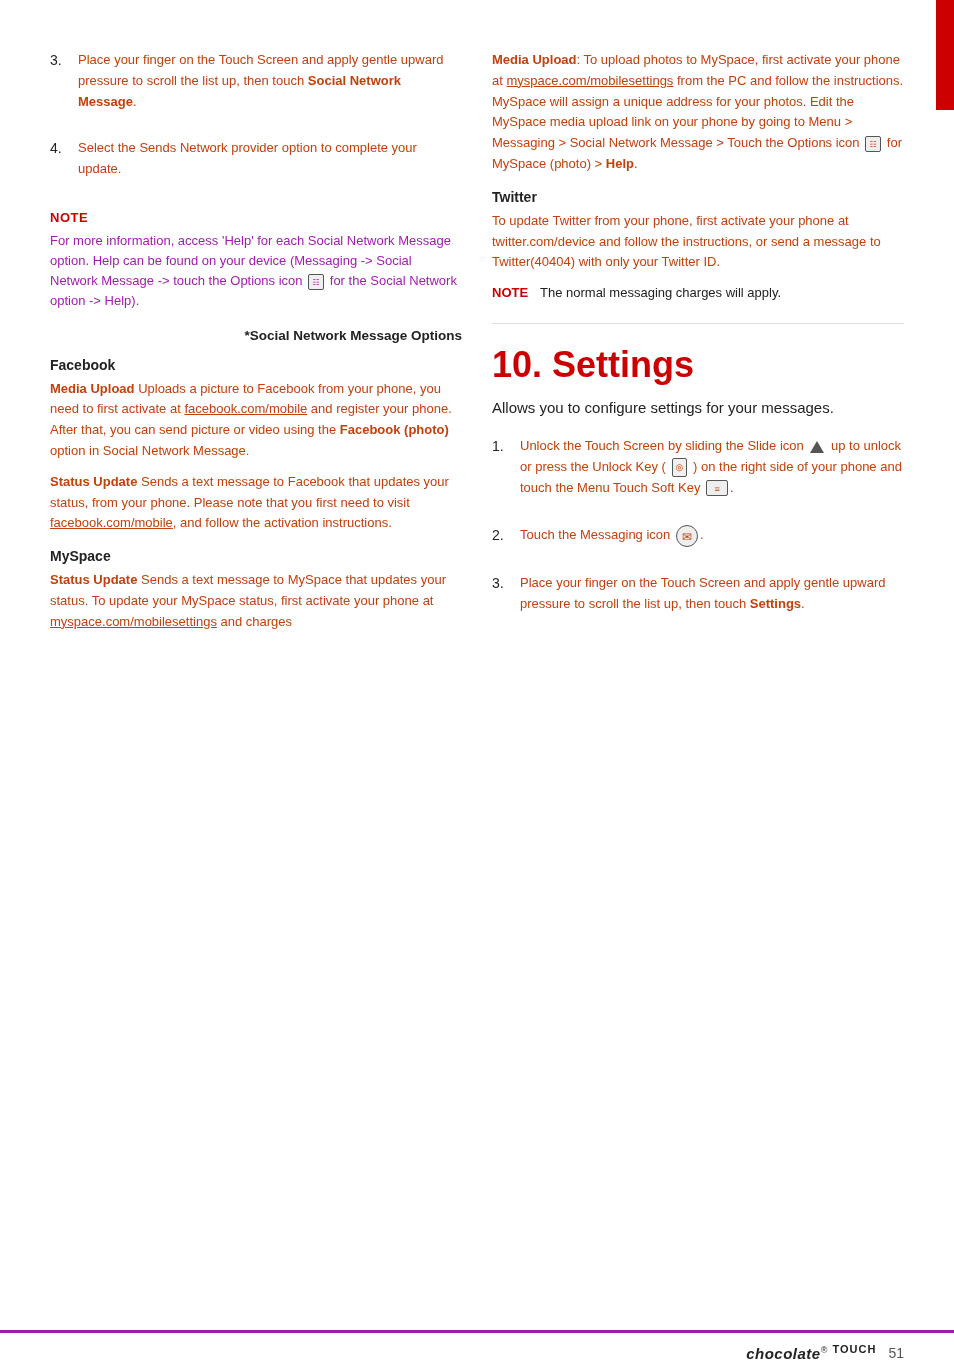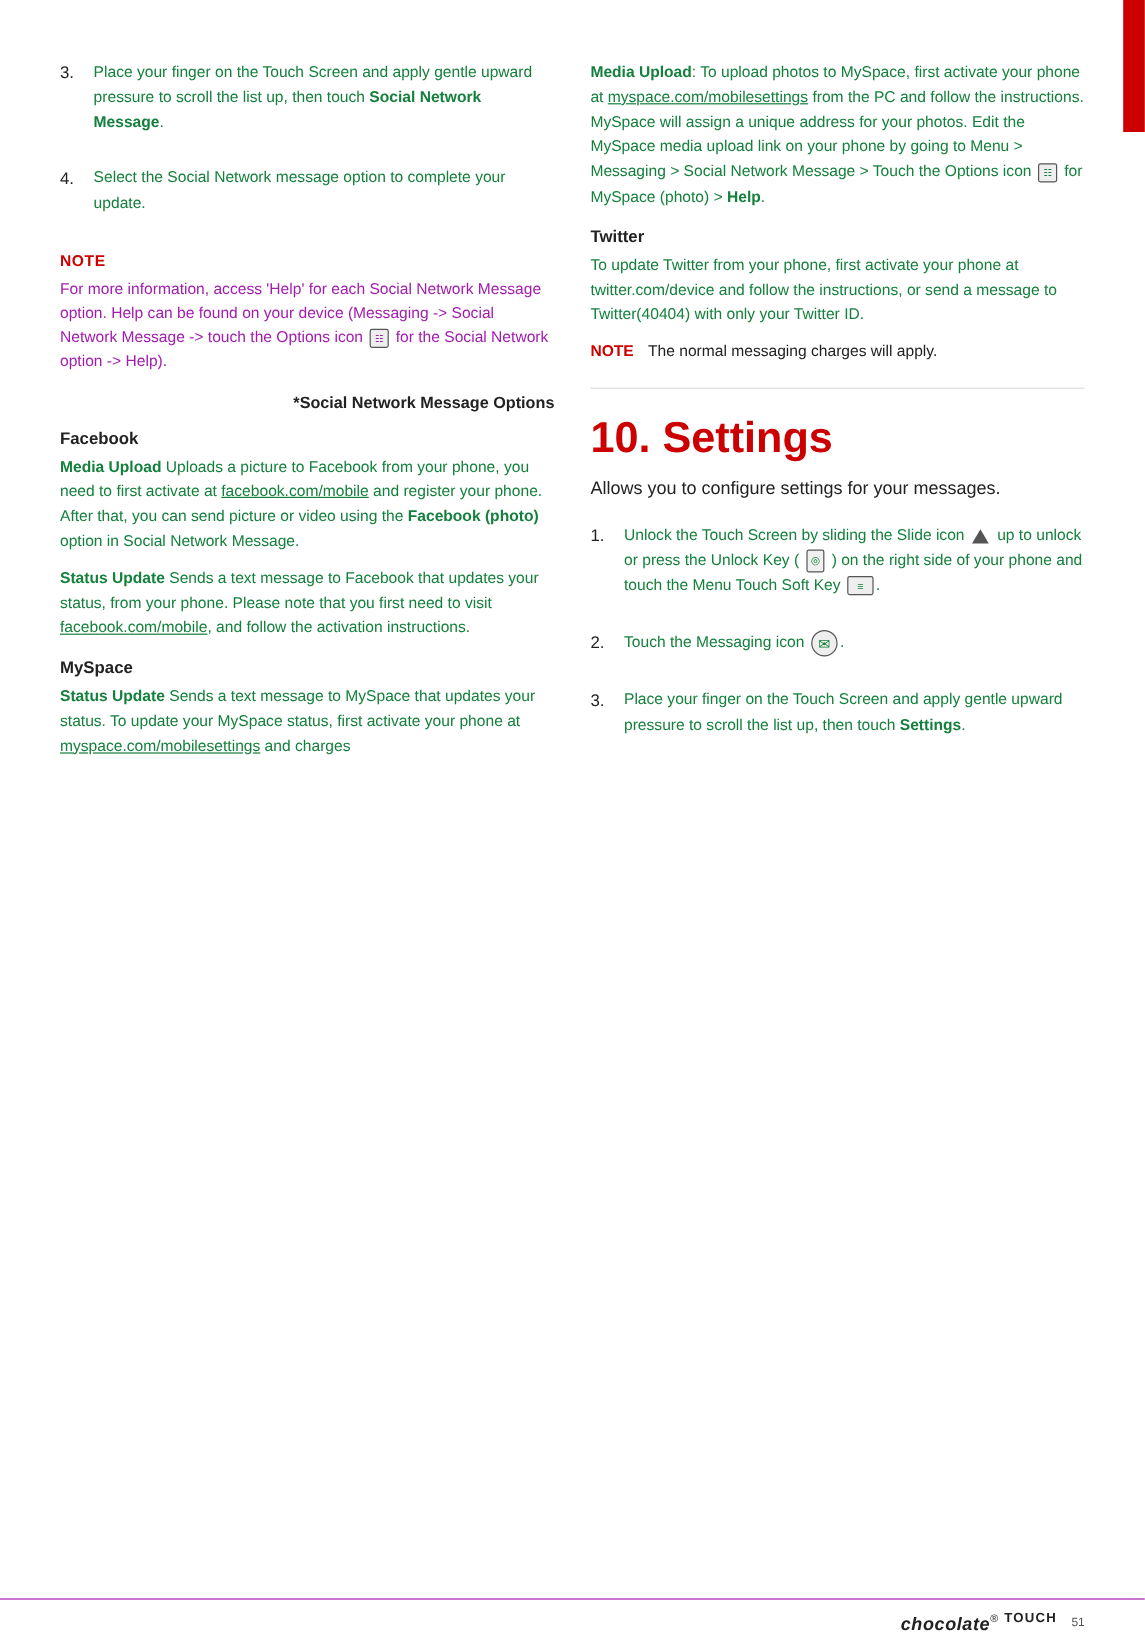--- a/index.html
+++ b/index.html
@@ -74,21 +74,21 @@
     }
     .section-heading {
       font-weight: bold;
       font-size: 14px;
       margin-top: 14px;
       margin-bottom: 6px;
     }
     .body-text {
       font-size: 13px;
       line-height: 1.6;
-      color: #15803d;
+      color: #c2410c;
       margin-bottom: 10px;
     }
     .bold { font-weight: bold; }
     .underline { text-decoration: underline; }
     .section-10-heading {
       font-size: 36px;
       color: #cc0000;
       font-weight: bold;
       margin-top: 20px;
       margin-bottom: 10px;
@@ -108,21 +108,21 @@
     .note-inline .note-label-inline {
       color: #cc0000;
       font-weight: bold;
       min-width: 40px;
     }
     .footer-bar {
       position: absolute;
       bottom: 0;
       left: 0;
       right: 0;
-      border-top: 1px solid #a21caf;
+      border-top: 3px solid #a21caf;
       padding: 10px 50px;
       display: flex;
       justify-content: flex-end;
       align-items: center;
       font-size: 13px;
     }
     .footer-brand {
       font-size: 15px;
       letter-spacing: 0.5px;
     }
@@ -133,21 +133,21 @@
     }
     .footer-brand .touch {
       font-size: 11px;
       vertical-align: super;
       letter-spacing: 1px;
       font-weight: bold;
       text-transform: uppercase;
     }
     .page-num {
       margin-left: 12px;
-      font-size: 10px;
+      font-size: 14px;
       color: #555;
     }
     .icon-key {
       display: inline-block;
       border: 1px solid #555;
       border-radius: 2px;
       font-size: 9px;
       padding: 1px 3px;
       vertical-align: middle;
       margin: 0 2px;
@@ -196,21 +196,21 @@
 
       <div class="step-text-block">
         <span class="step-num-label">3.</span>
         <span class="body-text">
           Place your finger on the Touch Screen and apply gentle upward pressure to scroll the list up, then touch <span class="bold">Social Network Message</span>.
         </span>
       </div>
 
       <div class="step-text-block">
         <span class="step-num-label">4.</span>
-        <span class="body-text">Select the Social Network message option to complete your update.</span>
+        <span class="body-text">Select the Sends Network provider option to complete your update.</span>
       </div>
 
       <div class="note-section">
         <div class="note-label">NOTE</div>
         <div class="note-text">
           For more information, access 'Help' for each Social Network Message option. Help can be found on your device (Messaging -&gt; Social Network Message -&gt; touch the Options icon <span class="icon-options">☷</span> for the Social Network option -&gt; Help).
         </div>
       </div>
 
       <div class="subheading">*Social Network Message Options</div>

